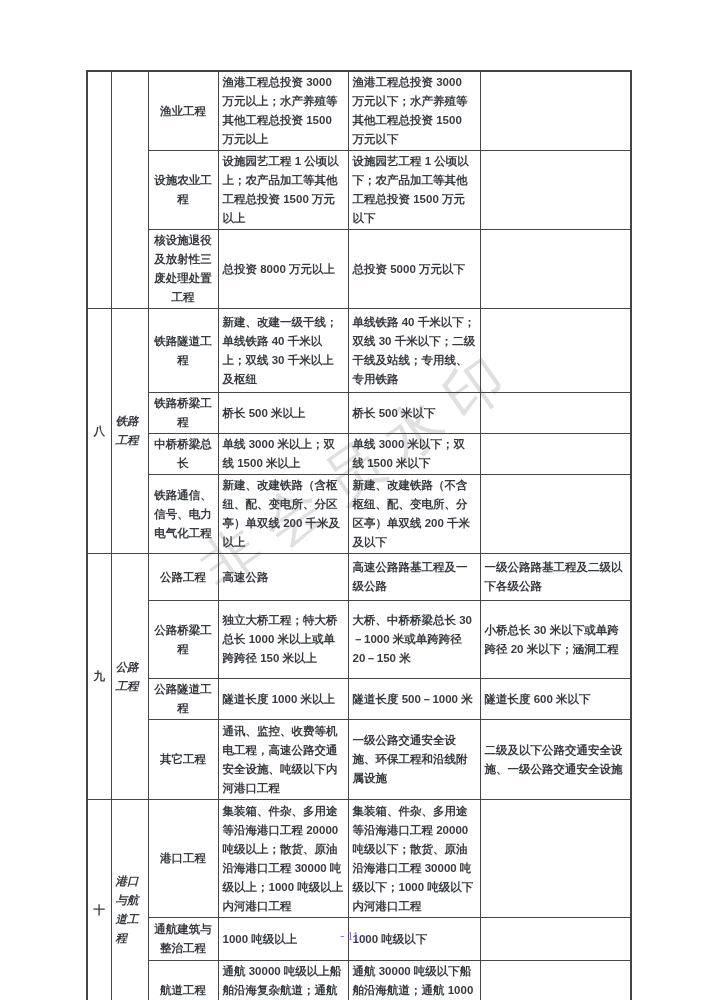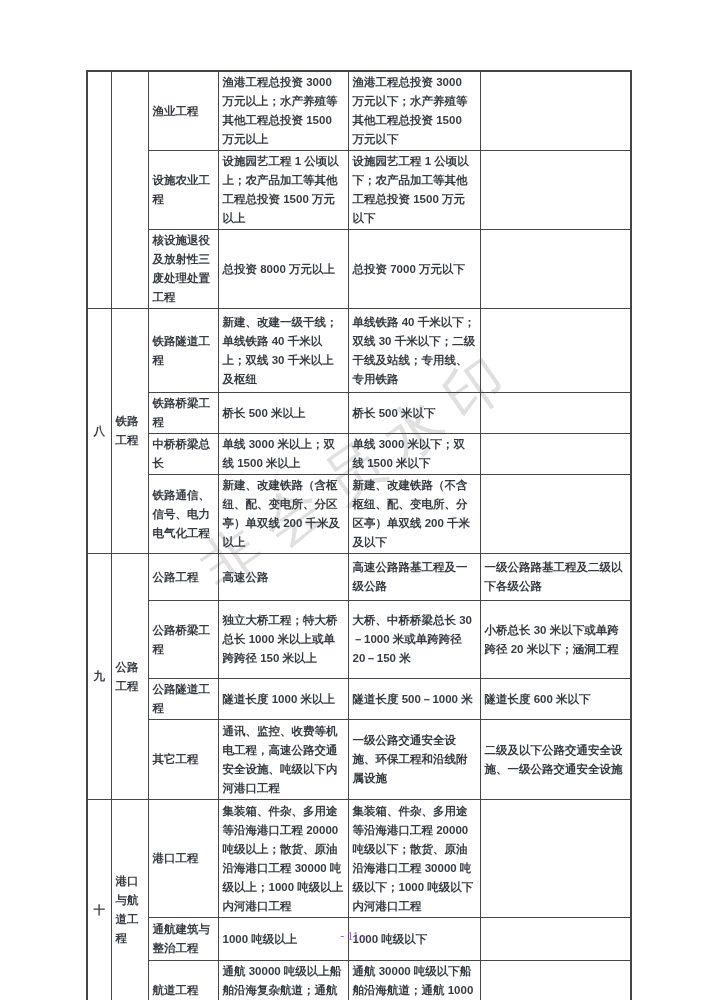--- a/index.html
+++ b/index.html
@@ -19,22 +19,22 @@
     border-collapse:collapse; table-layout:fixed; z-index:1;
     border:2px solid #444;
   }
   table.classification td {
     border:1px solid #474747; background:transparent;
     font-size:11.5px; font-weight:600; color:#383c42;
     line-height:19px; vertical-align:middle; padding:1px 4px;
     overflow:hidden;
   }
   td.num  { text-align:center; padding:1px 1px; }
-  td.cat  { padding:1px 3px 1px 5px; }
-  td.sub  { padding:1px 3px 1px 4px; }
+  td.cat  { padding:1px 3px 1px 5px;font-style:italic; }
+  td.sub  { padding:1px 3px 1px 4px;text-align:center; }
   .footer {
     position:absolute; left:0; top:929px; width:706px; text-align:center;
     font-family:"Liberation Serif", serif; font-size:12px; color:#8b5cf6;
     z-index:1;
   }
 </style>
 </head>
 <body>
 
 <div class="page">
@@ -62,21 +62,21 @@
       </tr>
       <tr style="height:66px">
         <td class="sub">设施农业工程</td>
         <td>设施园艺工程 1 公顷以上；农产品加工等其他工程总投资 1500 万元以上</td>
         <td>设施园艺工程 1 公顷以下；农产品加工等其他工程总投资 1500 万元以下</td>
         <td></td>
       </tr>
       <tr style="height:72px">
         <td class="sub">核设施退役及放射性三废处理处置工程</td>
         <td>总投资 8000 万元以上</td>
-        <td>总投资 7000 万元以下</td>
+        <td>总投资 5000 万元以下</td>
         <td></td>
       </tr>
 
       <tr style="height:84px">
         <td class="num" rowspan="4">八</td>
         <td class="cat" rowspan="4">铁路工程</td>
         <td class="sub">铁路隧道工程</td>
         <td>新建、改建一级干线；单线铁路 40 千米以上；双线 30 千米以上及枢纽</td>
         <td>单线铁路 40 千米以下；双线 30 千米以下；二级干线及站线；专用线、专用铁路</td>
         <td></td>

